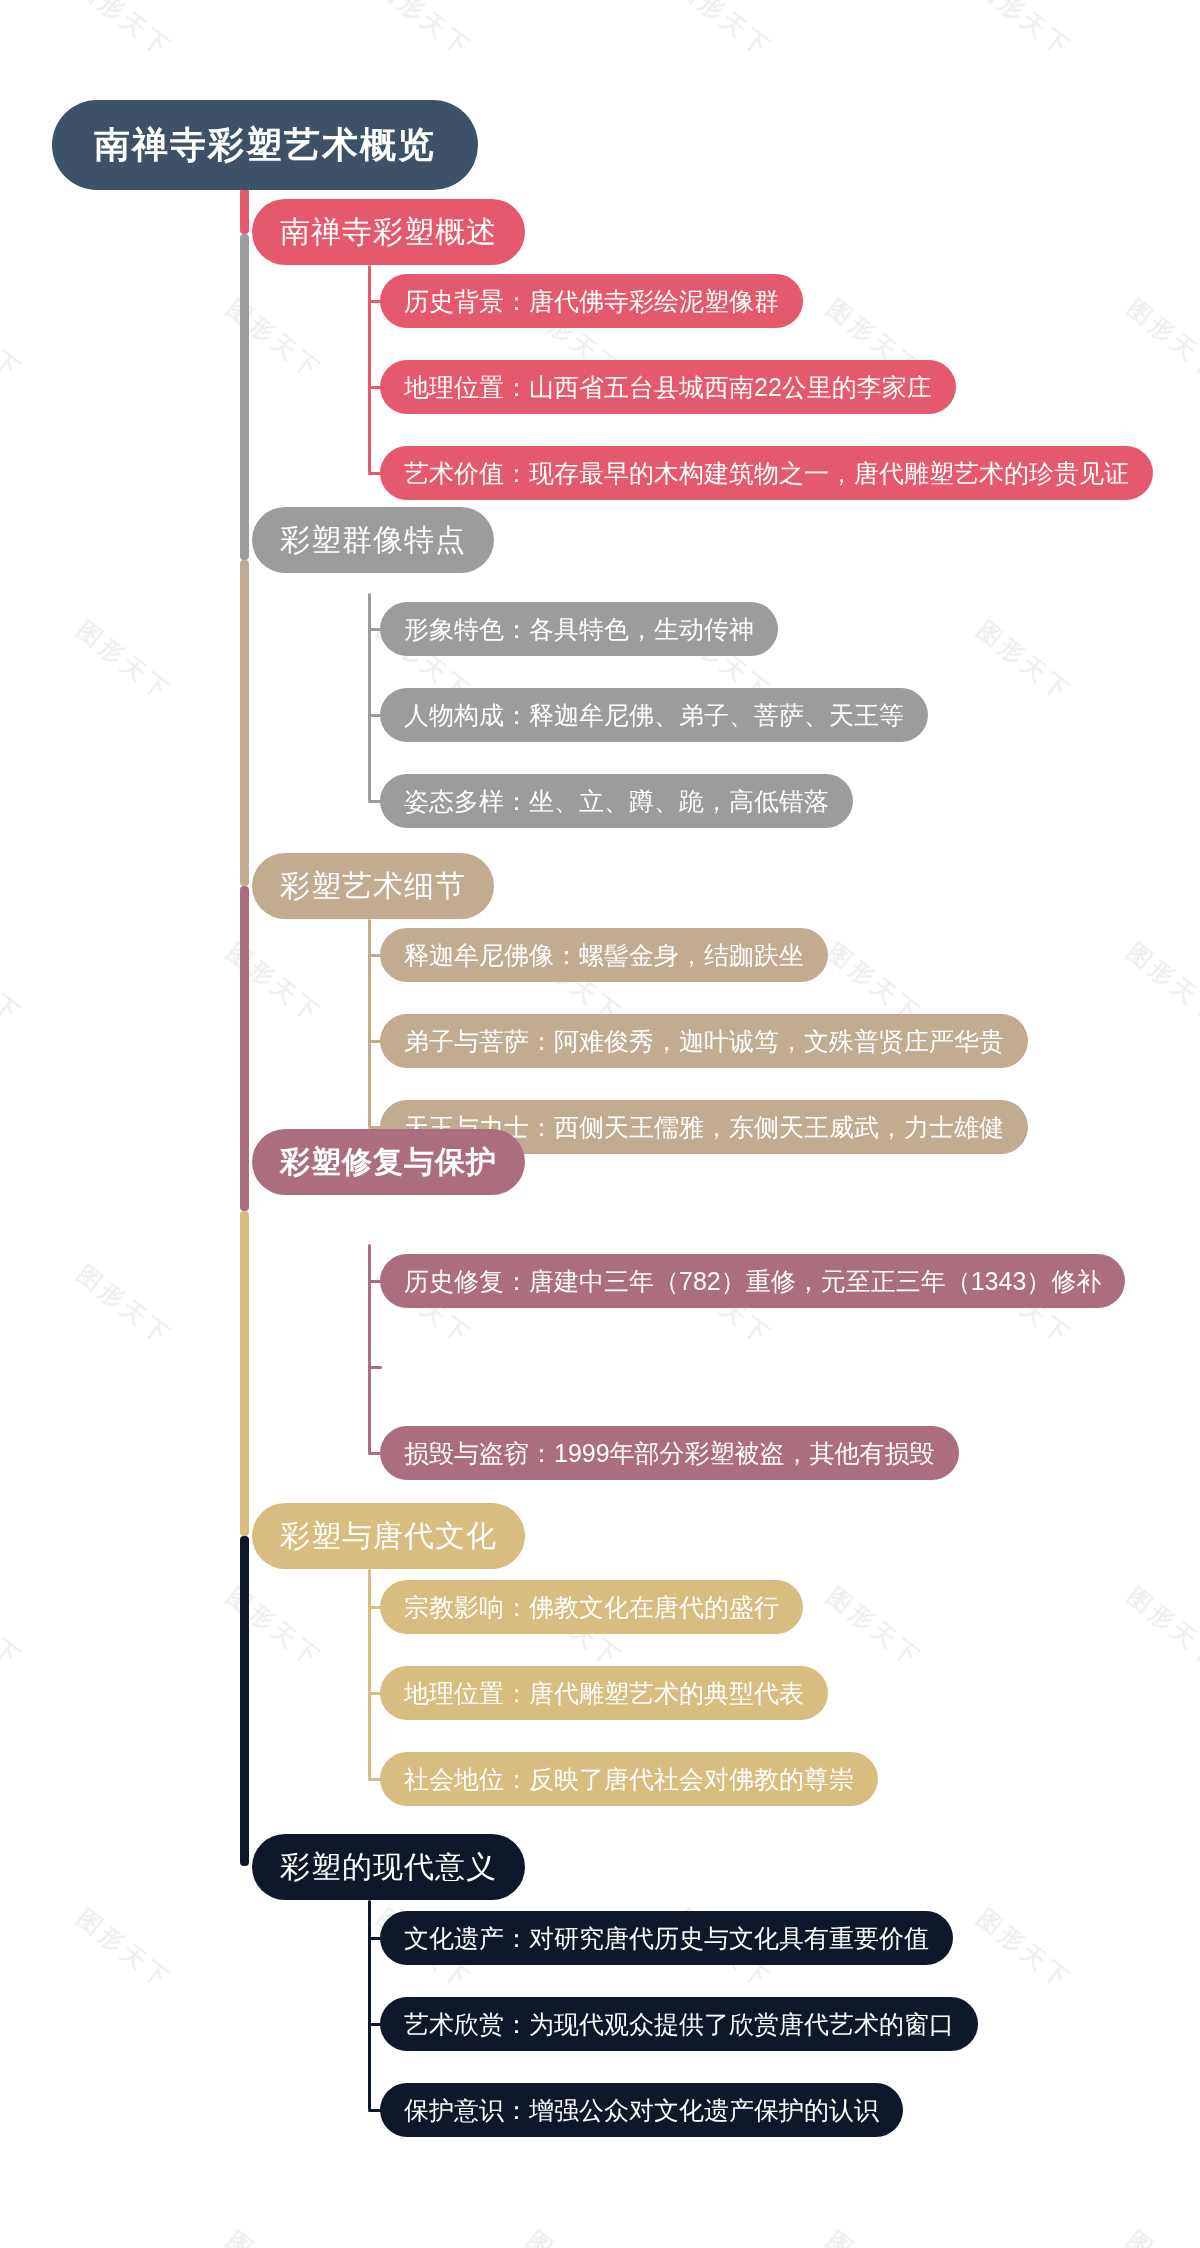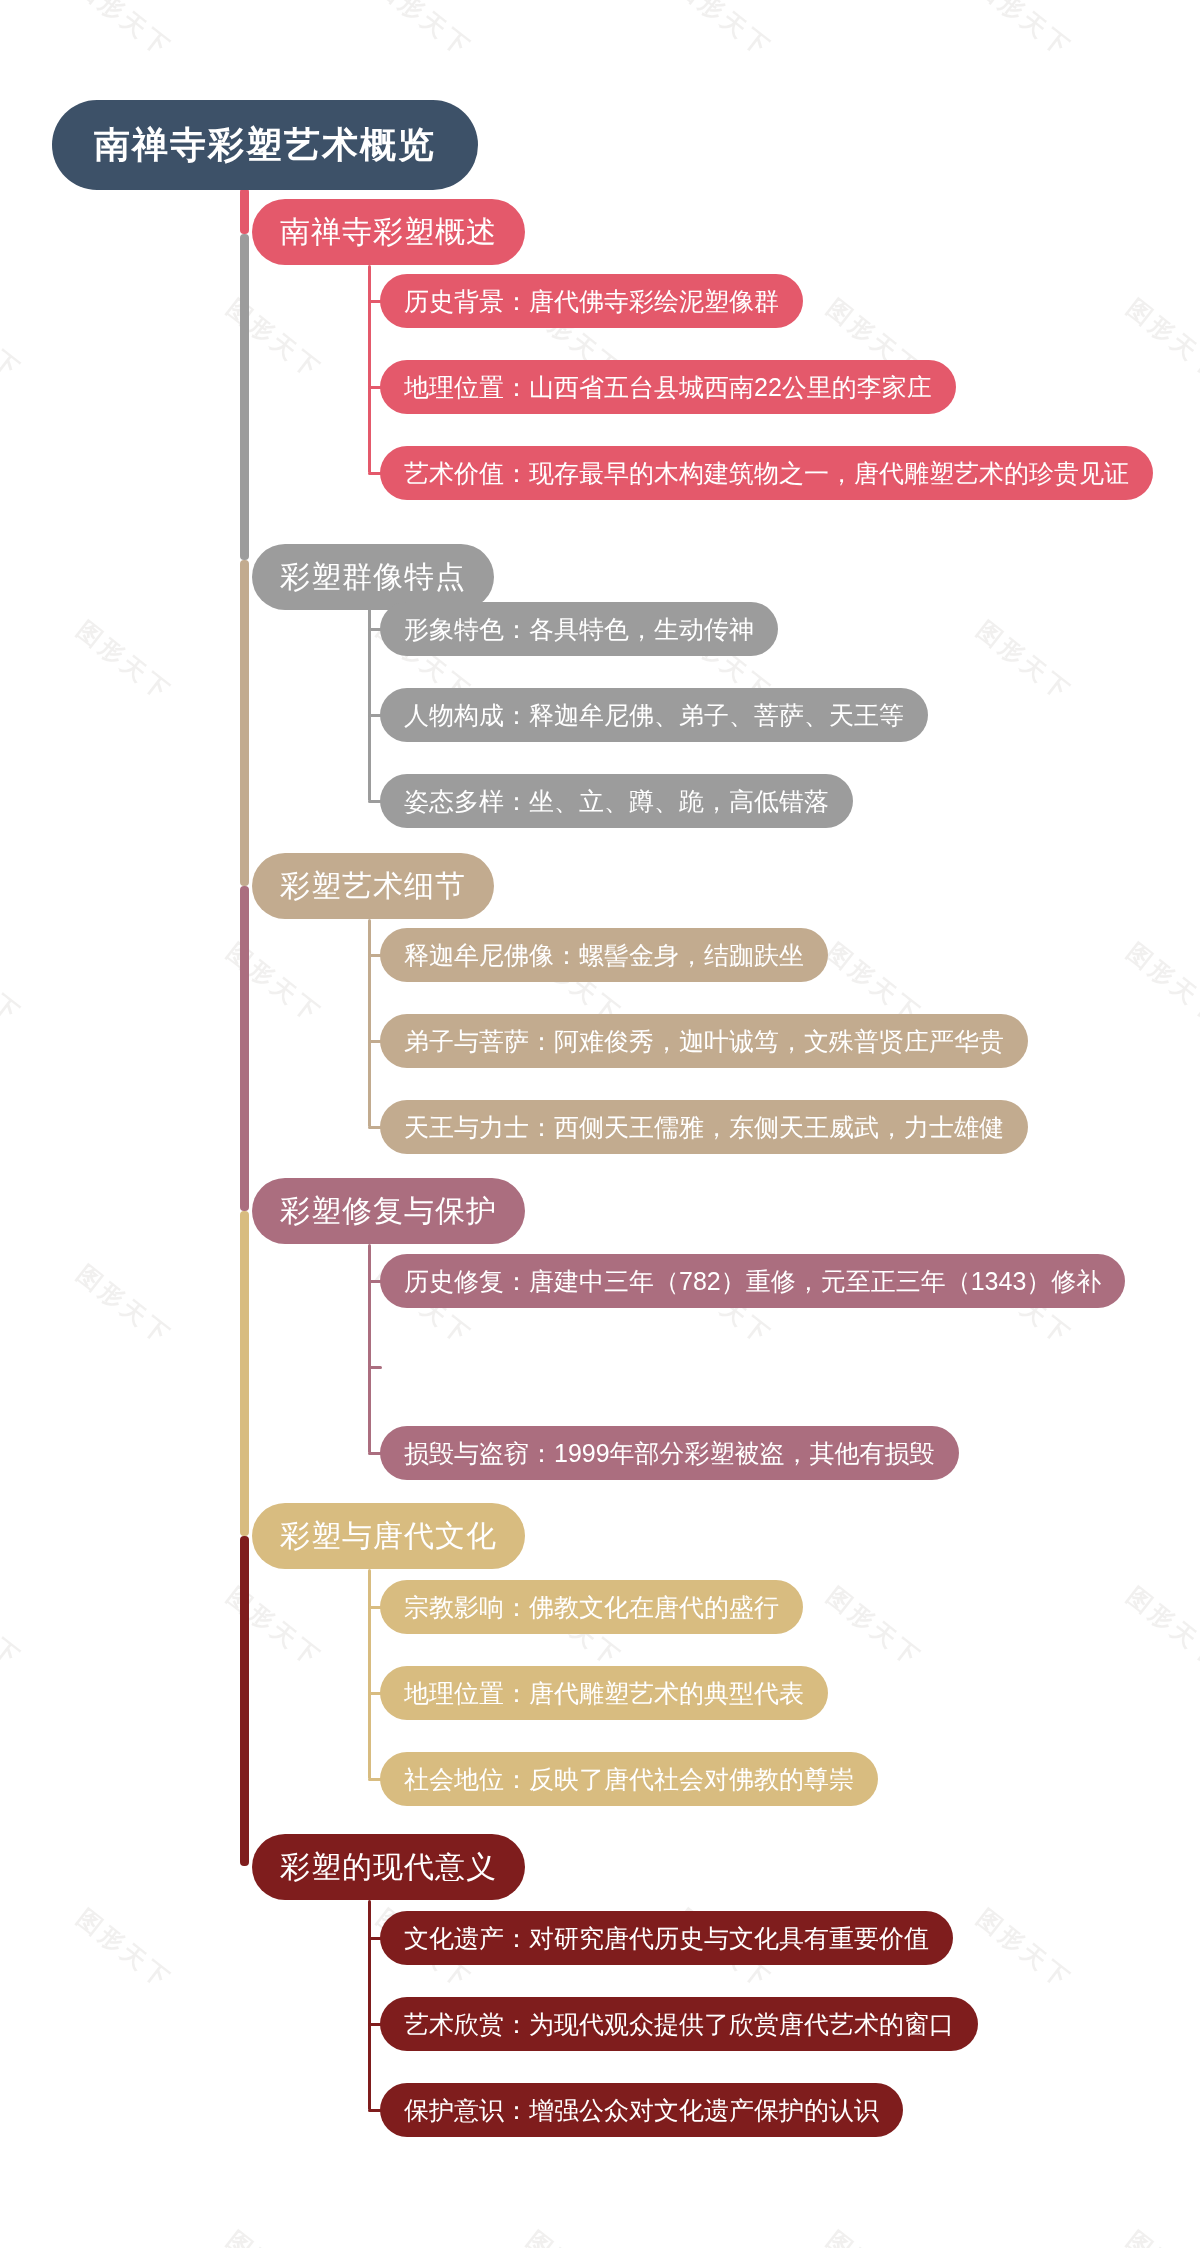--- a/index.html
+++ b/index.html
@@ -24,21 +24,21 @@
   .branch-pill{height:66px;border-radius:33px;padding:0 28px;font-size:30px;letter-spacing:1px;}
   .child-pill{height:54px;border-radius:27px;padding:0 24px;font-size:25px;}
   
   .line{position:absolute;z-index:1;}
   .trunk{left:240px;width:9px;border-radius:4px;}
   .subline{left:368px;width:3px;border-radius:2px;}
   .elbow{left:368px;width:14px;height:3px;border-radius:2px;}
   
   .c-root{background:#3D5168;}
   .c0{background:#E4596B;} .c1{background:#9C9C9C;} .c2{background:#C2AB8F;}
-  .c3{background:#AB6E7F;} .c4{background:#D8BC80;} .c5{background:#7f1d1d;}
+  .c3{background:#AB6E7F;} .c4{background:#D8BC80;} .c5{background:#0f172a;}
 </style>
 </head>
 <body>
 
 <div class="canvas">
 
   <div class="wm-layer">
       <span class="wm" style="left: 90px; top: -30px;">图形天下</span>
       <span class="wm" style="left: 390px; top: -30px;">图形天下</span>
       <span class="wm" style="left: 690px; top: -30px;">图形天下</span>
@@ -88,39 +88,39 @@
 
   <div class="pill root-pill c-root" style="left:52px;top:100px;">南禅寺彩塑艺术概览</div>
   <div class="line subline c0" style="top:265px;height:208px;"></div>
   <div class="line elbow c0" style="top:300px;"></div>
   <div class="line elbow c0" style="top:386px;"></div>
   <div class="line elbow c0" style="top:472px;"></div>
   <div class="pill child-pill c0" style="left:380px;top:274px;">历史背景：唐代佛寺彩绘泥塑像群</div>
   <div class="pill child-pill c0" style="left:380px;top:360px;">地理位置：山西省五台县城西南22公里的李家庄</div>
   <div class="pill child-pill c0" style="left:380px;top:446px;">艺术价值：现存最早的木构建筑物之一，唐代雕塑艺术的珍贵见证</div>
 
-  <div class="pill branch-pill c1" style="left:252px;top:544px;">彩塑群像特点</div>
+  <div class="pill branch-pill c1" style="left:252px;top:507px;">彩塑群像特点</div>
   <div class="line subline c1" style="top:593px;height:208px;"></div>
   <div class="line elbow c1" style="top:628px;"></div>
   <div class="line elbow c1" style="top:714px;"></div>
   <div class="line elbow c1" style="top:800px;"></div>
   <div class="pill child-pill c1" style="left:380px;top:602px;">形象特色：各具特色，生动传神</div>
   <div class="pill child-pill c1" style="left:380px;top:688px;">人物构成：释迦牟尼佛、弟子、菩萨、天王等</div>
   <div class="pill branch-pill c2" style="left:252px;top:853px;">彩塑艺术细节</div>
 
   <div class="pill child-pill c1" style="left:380px;top:774px;">姿态多样：坐、立、蹲、跪，高低错落</div>
   <div class="line subline c2" style="top:919px;height:208px;"></div>
   <div class="line elbow c2" style="top:954px;"></div>
   <div class="line elbow c2" style="top:1040px;"></div>
   <div class="line elbow c2" style="top:1126px;"></div>
   <div class="pill child-pill c2" style="left:380px;top:928px;">释迦牟尼佛像：螺髻金身，结跏趺坐</div>
   <div class="pill child-pill c2" style="left:380px;top:1014px;">弟子与菩萨：阿难俊秀，迦叶诚笃，文殊普贤庄严华贵</div>
   <div class="pill child-pill c2" style="left:380px;top:1100px;">天王与力士：西侧天王儒雅，东侧天王威武，力士雄健</div>
 
-  <div class="pill branch-pill c3" style="left:252px;top:1178px;">彩塑修复与保护</div>
+  <div class="pill branch-pill c3" style="left:252px;top:1129px;font-weight:bold;">彩塑修复与保护</div>
   <div class="line subline c3" style="top:1244px;height:209px;"></div>
   <div class="line elbow c3" style="top:1280px;"></div>
   <div class="line elbow c3" style="top:1366px;"></div>
   <div class="line elbow c3" style="top:1452px;"></div>
   <div class="pill child-pill c3" style="left:380px;top:1254px;">历史修复：唐建中三年（782）重修，元至正三年（1343）修补</div>
   <div class="pill child-pill c3" style="left:380px;top:1426px;">损毁与盗窃：1999年部分彩塑被盗，其他有损毁</div>
 
   <div class="pill branch-pill c4" style="left:252px;top:1503px;">彩塑与唐代文化</div>
   <div class="line subline c4" style="top:1569px;height:210px;"></div>
   <div class="line elbow c4" style="top:1606px;"></div>

